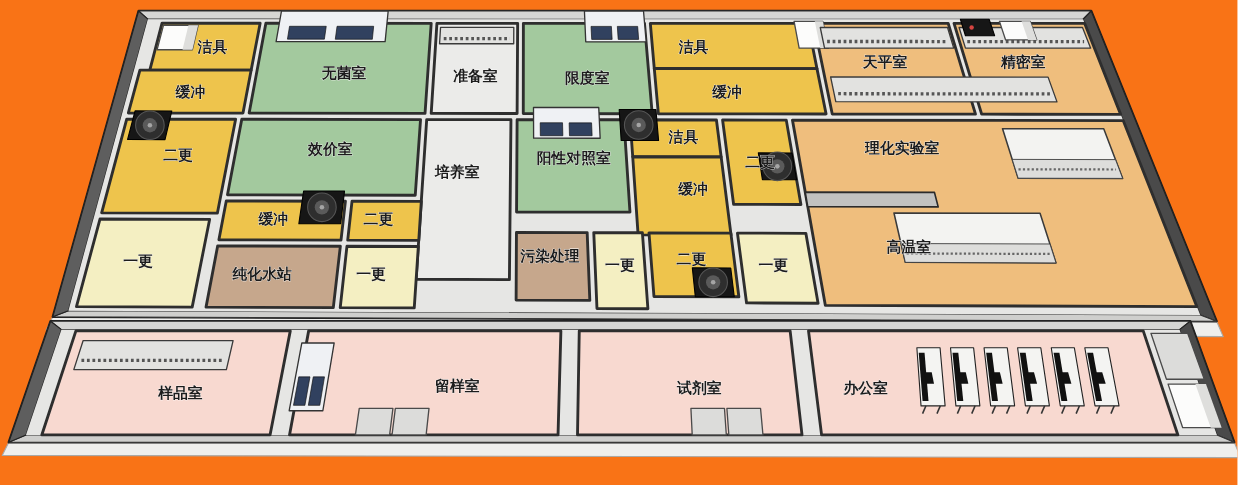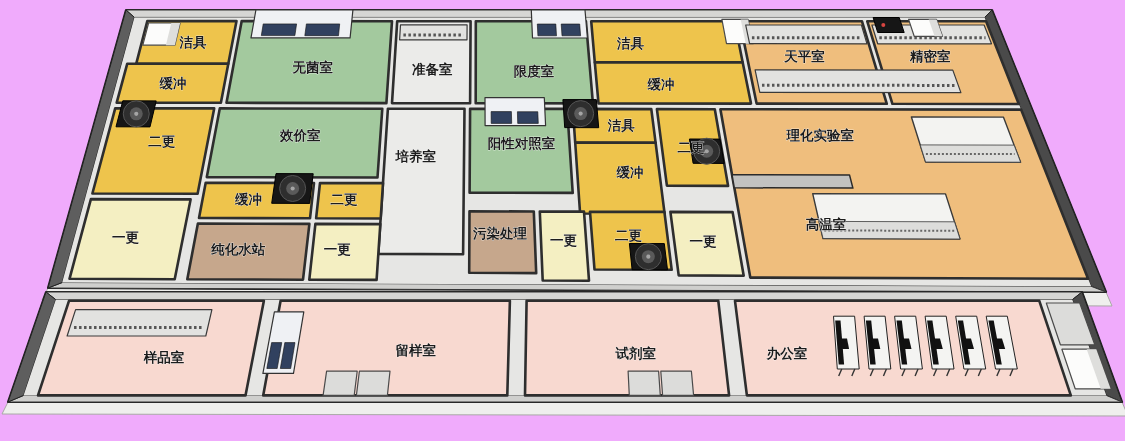--- a/index.html
+++ b/index.html
@@ -1,16 +1,16 @@
 <!DOCTYPE html>
 <html><head>
 <meta charset="utf-8">
 <style>
   html,body{margin:0;padding:0;background:#ffffff;}
-  .canvas{position:relative;width:1125px;height:441px;background:#f0abfc;overflow:hidden;
+  .canvas{position:relative;width:1125px;height:441px;background:#f97316;overflow:hidden;
           font-family:"DejaVu Sans","Liberation Sans",sans-serif;}
   svg{display:block;}
   svg text{font-family:"DejaVu Sans","Liberation Sans",sans-serif;font-weight:600;
            paint-order:stroke;stroke:#ffffff;stroke-width:0.5px;}
 </style>
 </head>
 <body>
 
 <div class="canvas">
   <svg width="1125" height="441" viewBox="0 0 1125 441" xmlns="http://www.w3.org/2000/svg">

